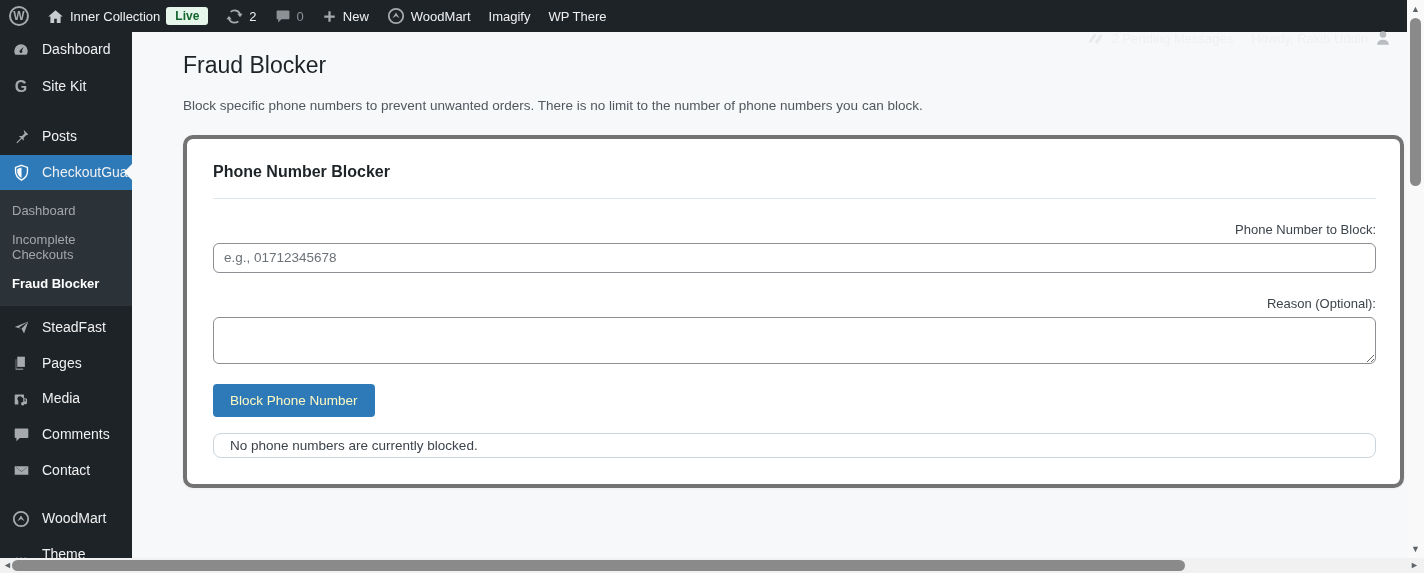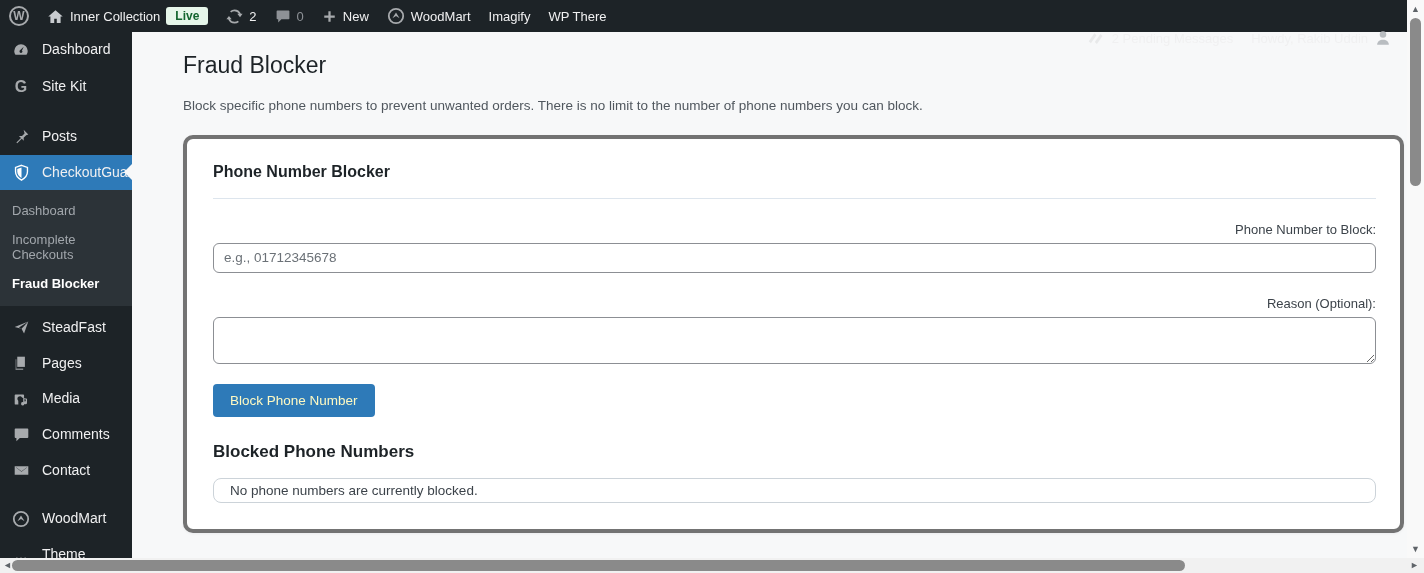--- a/index.html
+++ b/index.html
@@ -291,21 +291,20 @@
     <hr class="divider">
 
     <label class="field-label">Phone Number to Block:</label>
     <input class="text-input" type="text" placeholder="e.g., 01712345678" style="">
 
     <label class="field-label">Reason (Optional):</label>
     <textarea class="text-area" style=""></textarea>
 
     <button class="primary-btn">Block Phone Number</button>
 
-    <div class="blocked-heading">Blocked Phone Numbers</div>
     <div class="empty-box">No phone numbers are currently blocked.</div>
   </div>
 </div>
 
 <div class="v-scroll">
   <div class="scroll-arrow v-up">▲</div>
   <div class="v-thumb"></div>
   <div class="scroll-arrow v-down">▼</div>
 </div>
 <div class="h-scroll">

